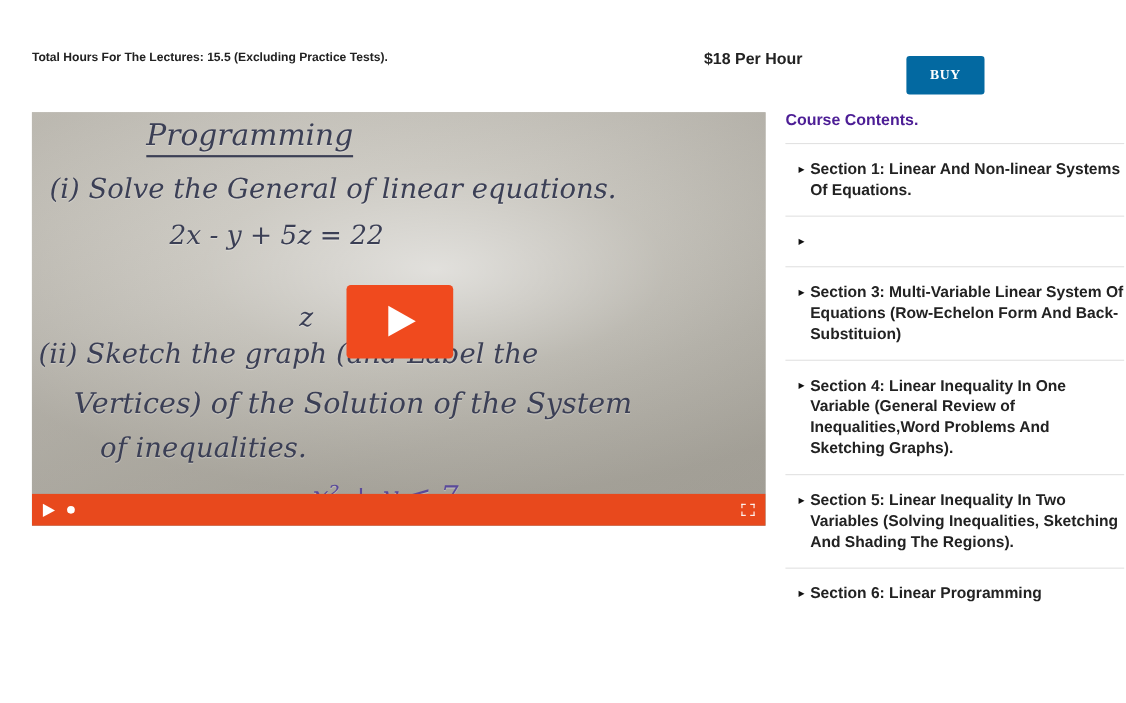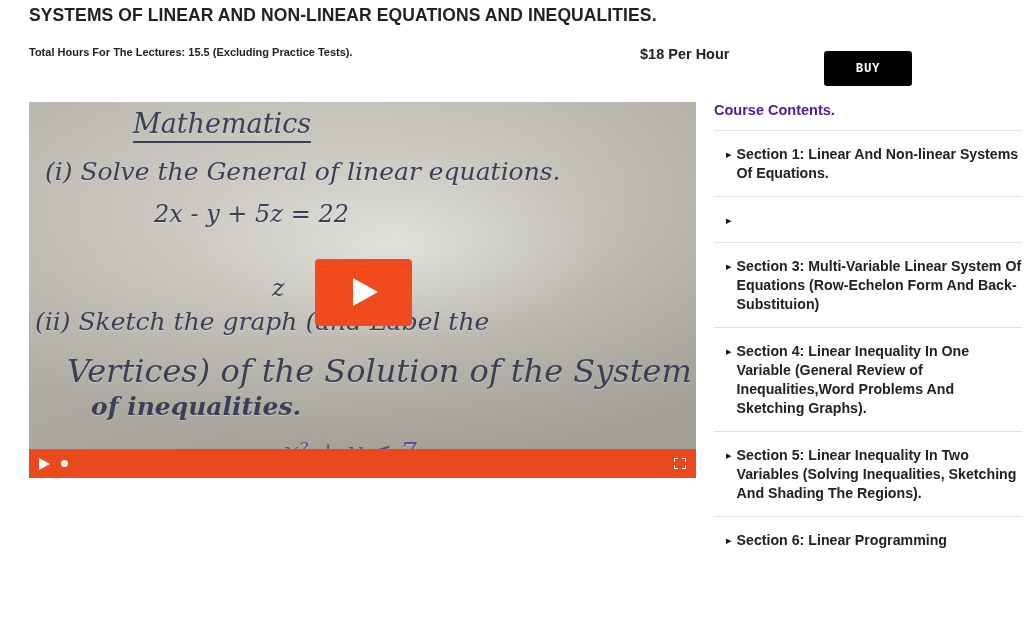--- a/index.html
+++ b/index.html
@@ -51,31 +51,31 @@
     font-size: 14.5px;
     font-weight: bold;
     color: #222222;
     white-space: nowrap;
   }
 
   .buy-button {
     position: absolute;
     left: 824px;
     top: 51px;
-    width: 88px;
+    width: 71px;
     height: 35px;
-    background: #000000;
+    background: #0369a1;
     border: none;
     border-radius: 3px;
     color: #ffffff;
     font-size: 12.5px;
     font-weight: bold;
     letter-spacing: 0.6px;
     cursor: pointer;
-    font-family: Liberation Mono, monospace;
+    font-family: Liberation Serif, serif;
   }
 
   
   .video-wrap {
     position: absolute;
     left: 29px;
     top: 102px;
     width: 667px;
     height: 376px;
     background: #b9b6ae;
@@ -103,22 +103,22 @@
     left: 104px; top: 6px;
     font-size: 27px;
     border-bottom: 2px solid #3b3f55;
     padding-bottom: 2px;
   }
   .bt-l1 { left: 16px; top: 55px; font-size: 25px; }
   .bt-l2 { left: 125px; top: 98px; font-size: 24px; }
   .bt-l3 { left: 185px; top: 137px; font-size: 24px; }
   .bt-l4 { left: 243px; top: 172px; font-size: 24px; }
   .bt-l5 { left: 6px; top: 205px; font-size: 25px; }
-  .bt-l6 { left: 38px; top: 250px; font-size: 32px; }
-  .bt-l7 { left: 62px; top: 290px; font-size: 25px; font-weight: bold; }
+  .bt-l6 { left: 38px; top: 250px; font-size: 26px; }
+  .bt-l7 { left: 62px; top: 290px; font-size: 25px; }
   .bt-l8 { left: 255px; top: 335px; font-size: 26px; color: #5a4a9a; }
 
   .play-overlay {
     position: absolute;
     left: 286px;
     top: 157px;
     width: 97px;
     height: 67px;
     background: #f04a1e;
     border-radius: 4px;
@@ -220,31 +220,30 @@
     color: #222222;
     line-height: 19px;
     margin-left: -2px;
   }
 </style>
 </head>
 <body>
 
 <div class="page">
 
-  <div class="course-title">SYSTEMS OF LINEAR AND NON-LINEAR EQUATIONS AND INEQUALITIES.</div>
 
   <div class="hours-line">Total Hours For The Lectures: 15.5 (Excluding Practice Tests).</div>
 
   <div class="price-line">$18 Per Hour</div>
 
   <button class="buy-button">BUY</button>
 
   <div class="video-wrap">
     <div class="video-frame">
-      <div class="board-text bt-title">Mathematics</div>
+      <div class="board-text bt-title">Programming</div>
       <div class="board-text bt-l1">(i)  Solve the General of linear equations.</div>
       <div class="board-text bt-l2">2x - y + 5z = 22</div>
       <div class="board-text bt-l4">z</div>
       <div class="board-text bt-l5">(ii)   Sketch the graph (and Label the</div>
       <div class="board-text bt-l6">Vertices) of the Solution of the System</div>
       <div class="board-text bt-l7">of inequalities.</div>
       <div class="board-text bt-l8">x² + y ≤ 7</div>
     </div>
 
     <div class="play-overlay"></div>

